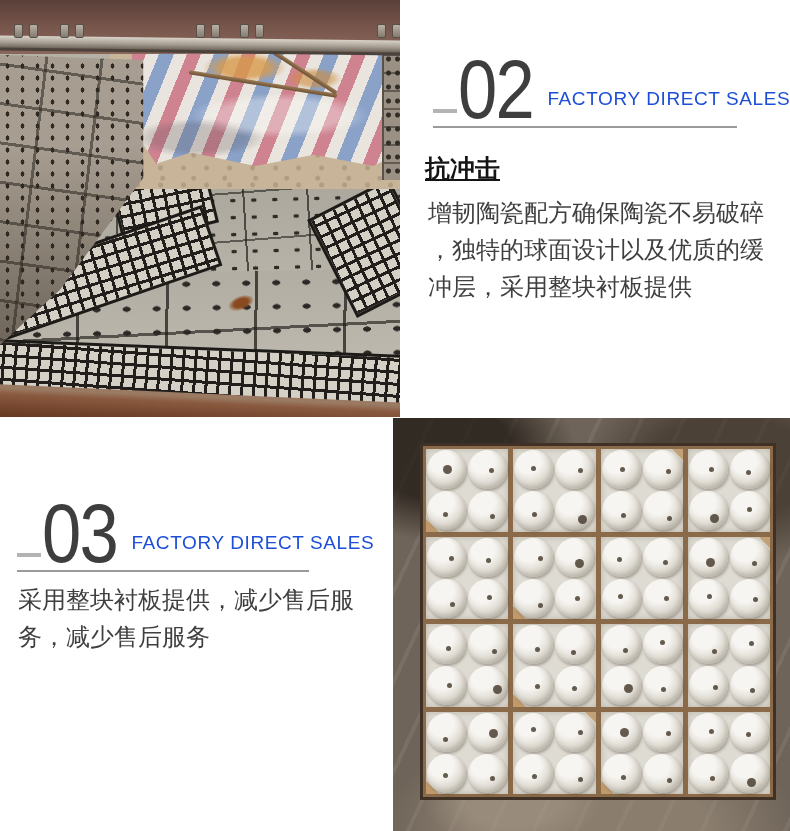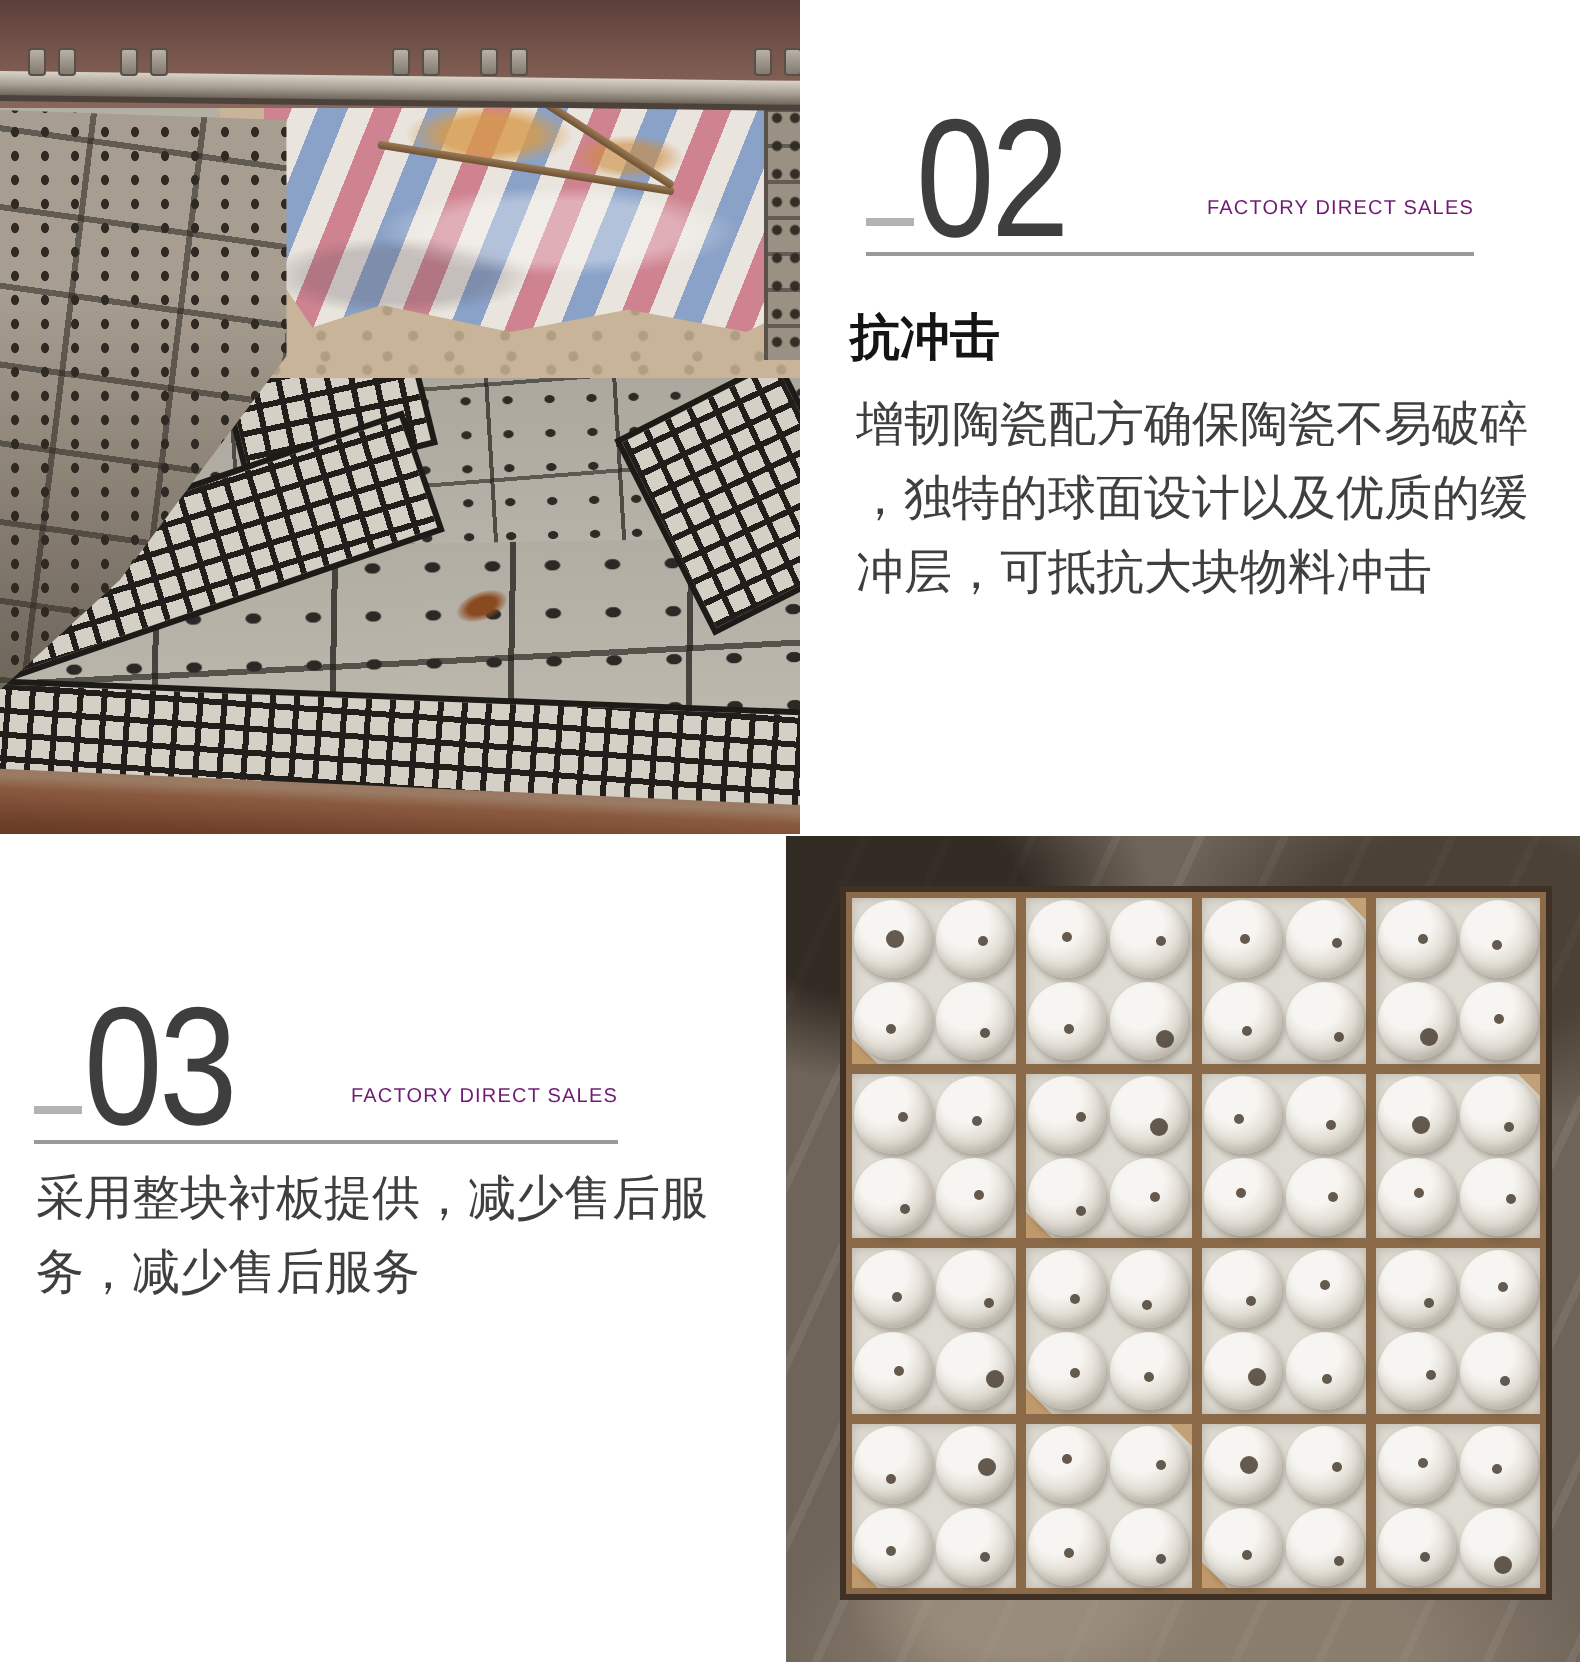--- a/index.html
+++ b/index.html
@@ -18,27 +18,27 @@
   .panel-top-right .sec-head { margin:58px 0 0 33px; width:304px; }
   .panel-bottom-left .sec-head { margin:84px 0 0 17px; width:292px; }
 
   .num-row { display:flex; align-items:flex-end; }
   .num-dash { width:24px; height:4px; background:#b3b3b3; margin:0 1px 7px 0; flex:none; }
   .big-num {
     font-size:84px; line-height:62px; color:#3e3e3e; letter-spacing:-2px;
     transform:scaleX(0.84); transform-origin:left bottom; white-space:nowrap;
   }
   .tagline {
-    margin-left:auto; font-size:10px; color:#701a75; letter-spacing:0.6px;
+    margin-left:auto; font-size:19px; color:#1d4ed8; letter-spacing:0.6px;
     padding-bottom:10px; white-space:nowrap;
   }
   .rule { height:2px; background:#9a9a9a; margin-top:6px; }
 
   .sec-heading { font-size:25px; font-weight:bold; color:#141414; }
-  .panel-top-right .sec-heading { margin:24px 0 0 25px; }
+  .panel-top-right .sec-heading { margin:24px 0 0 25px;text-decoration:underline; }
   .panel-bottom-left .sec-heading { margin:22px 0 0 20px; }
 
   .sec-body {
     font-size:24px; color:#3f3f3f; line-height:37px; width:352px;
     line-break:anywhere; word-break:break-all;
   }
   .panel-top-right .sec-body { margin:9px 0 0 28px; }
   .panel-bottom-left .sec-body { margin:9px 0 0 18px; }
 
   
@@ -243,21 +243,21 @@
   <div class="panel panel-top-right">
     <div class="sec-head">
       <div class="num-row">
         <span class="num-dash"></span>
         <span class="big-num">02</span>
         <span class="tagline">FACTORY DIRECT SALES</span>
       </div>
       <div class="rule"></div>
     </div>
     <div class="sec-heading">抗冲击</div>
-    <div class="sec-body">增韧陶瓷配方确保陶瓷不易破碎，独特的球面设计以及优质的缓冲层，可抵抗大块物料冲击</div>
+    <div class="sec-body">增韧陶瓷配方确保陶瓷不易破碎，独特的球面设计以及优质的缓冲层，采用整块衬板提供</div>
   </div>
 
   <div class="panel panel-bottom-left">
     <div class="sec-head">
       <div class="num-row">
         <span class="num-dash"></span>
         <span class="big-num">03</span>
         <span class="tagline">FACTORY DIRECT SALES</span>
       </div>
       <div class="rule"></div>

